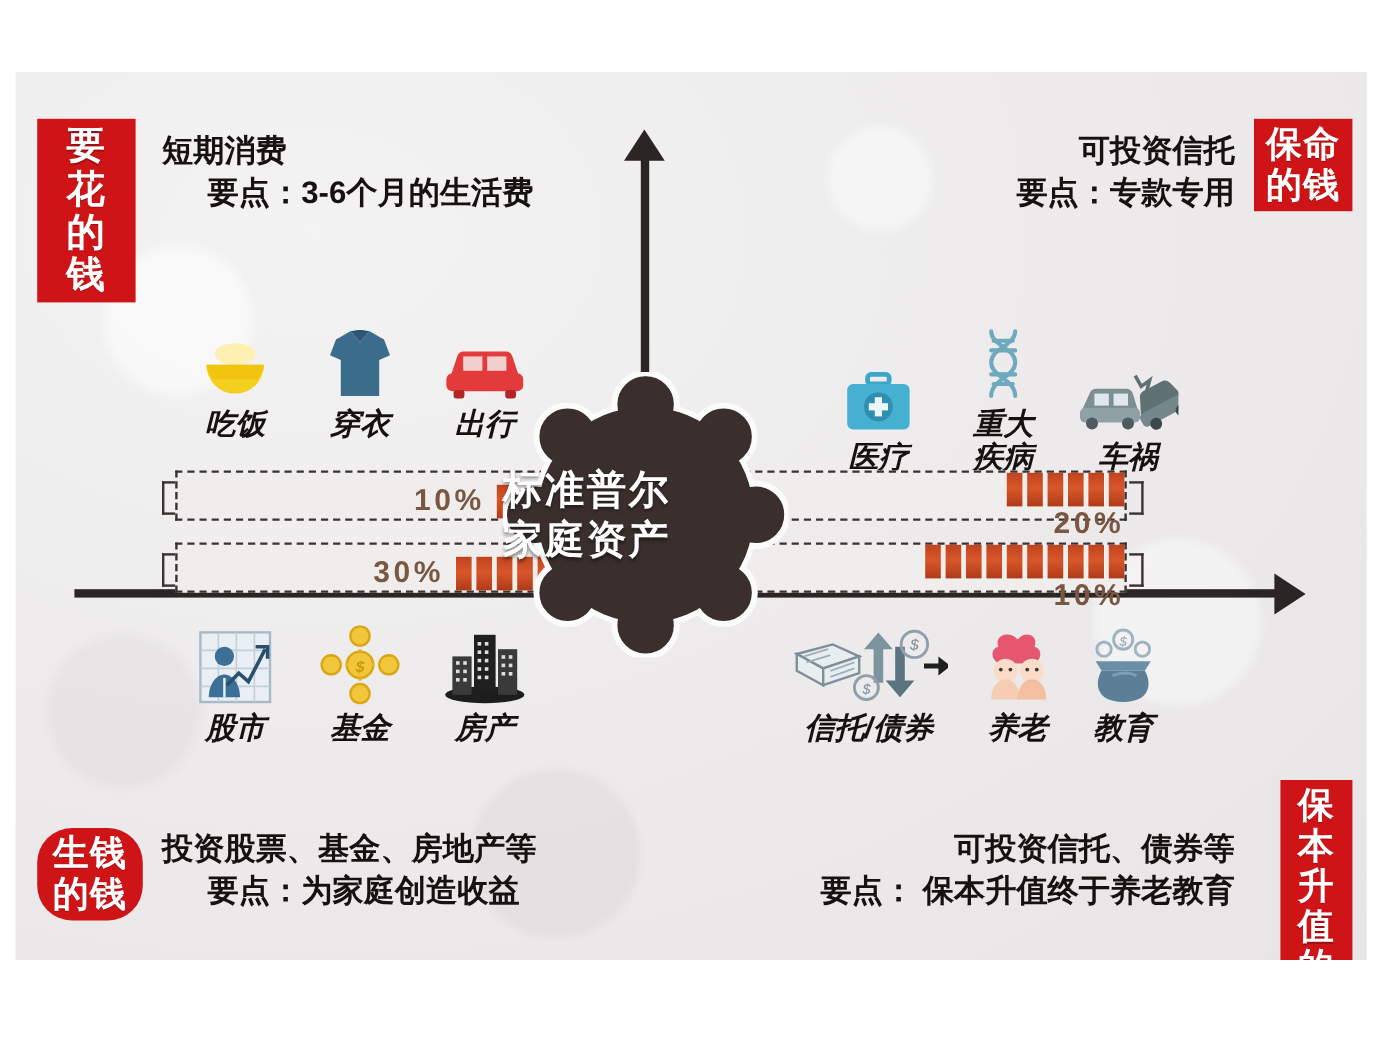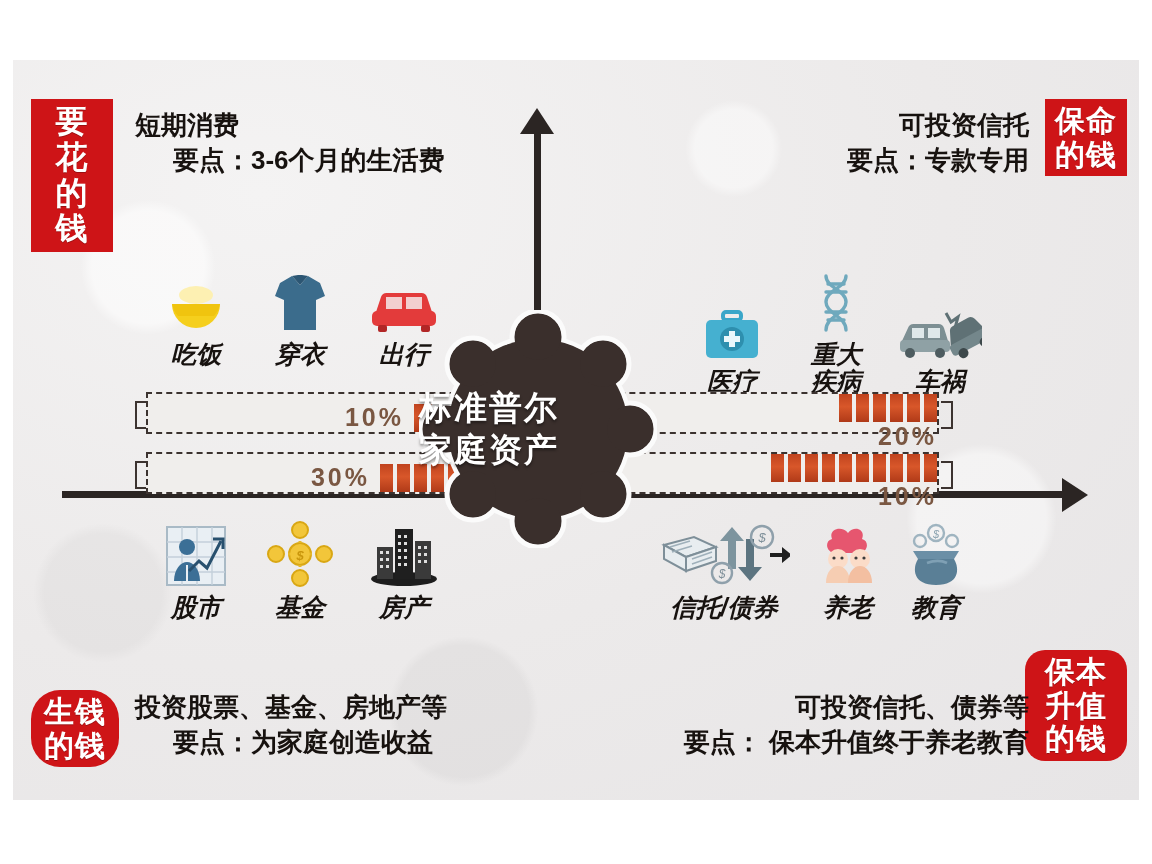--- a/index.html
+++ b/index.html
@@ -41,21 +41,21 @@
   .badge{
     position:absolute;background:#ce1417;color:#fff;
     font-weight:bold;text-align:center;letter-spacing:1px;
     line-height:1.12;padding:5px 9px;box-sizing:border-box;
     text-shadow:0 1px 0 rgba(0,0,0,.25);
   }
   .badge span{display:block;}
   #badge-spend{left:18px;top:39px;width:82px;font-size:32px;}
   #badge-life {right:12px;top:39px;width:82px;font-size:30px;}
   #badge-earn {left:18px;top:630px;width:88px;font-size:30px;border-radius:29px;}
-  #badge-preserve{right:12px;top:590px;width:102px;font-size:30px;border-radius:20px;}
+  #badge-preserve{right:12px;top:590px;width:60px;font-size:30px;}
 
   
   .corner-text{position:absolute;color:#17120f;font-weight:bold;font-size:26px;line-height:1.33;white-space:nowrap;}
   .corner-text .l2{letter-spacing:0px;margin-left:38px;}
   #txt-tl{left:122px;top:48px;text-align:left;}
   #txt-tr{right:110px;top:48px;text-align:right;}
   #txt-bl{left:122px;top:630px;text-align:left;}
   #txt-br{right:110px;top:630px;text-align:right;}
 
   

